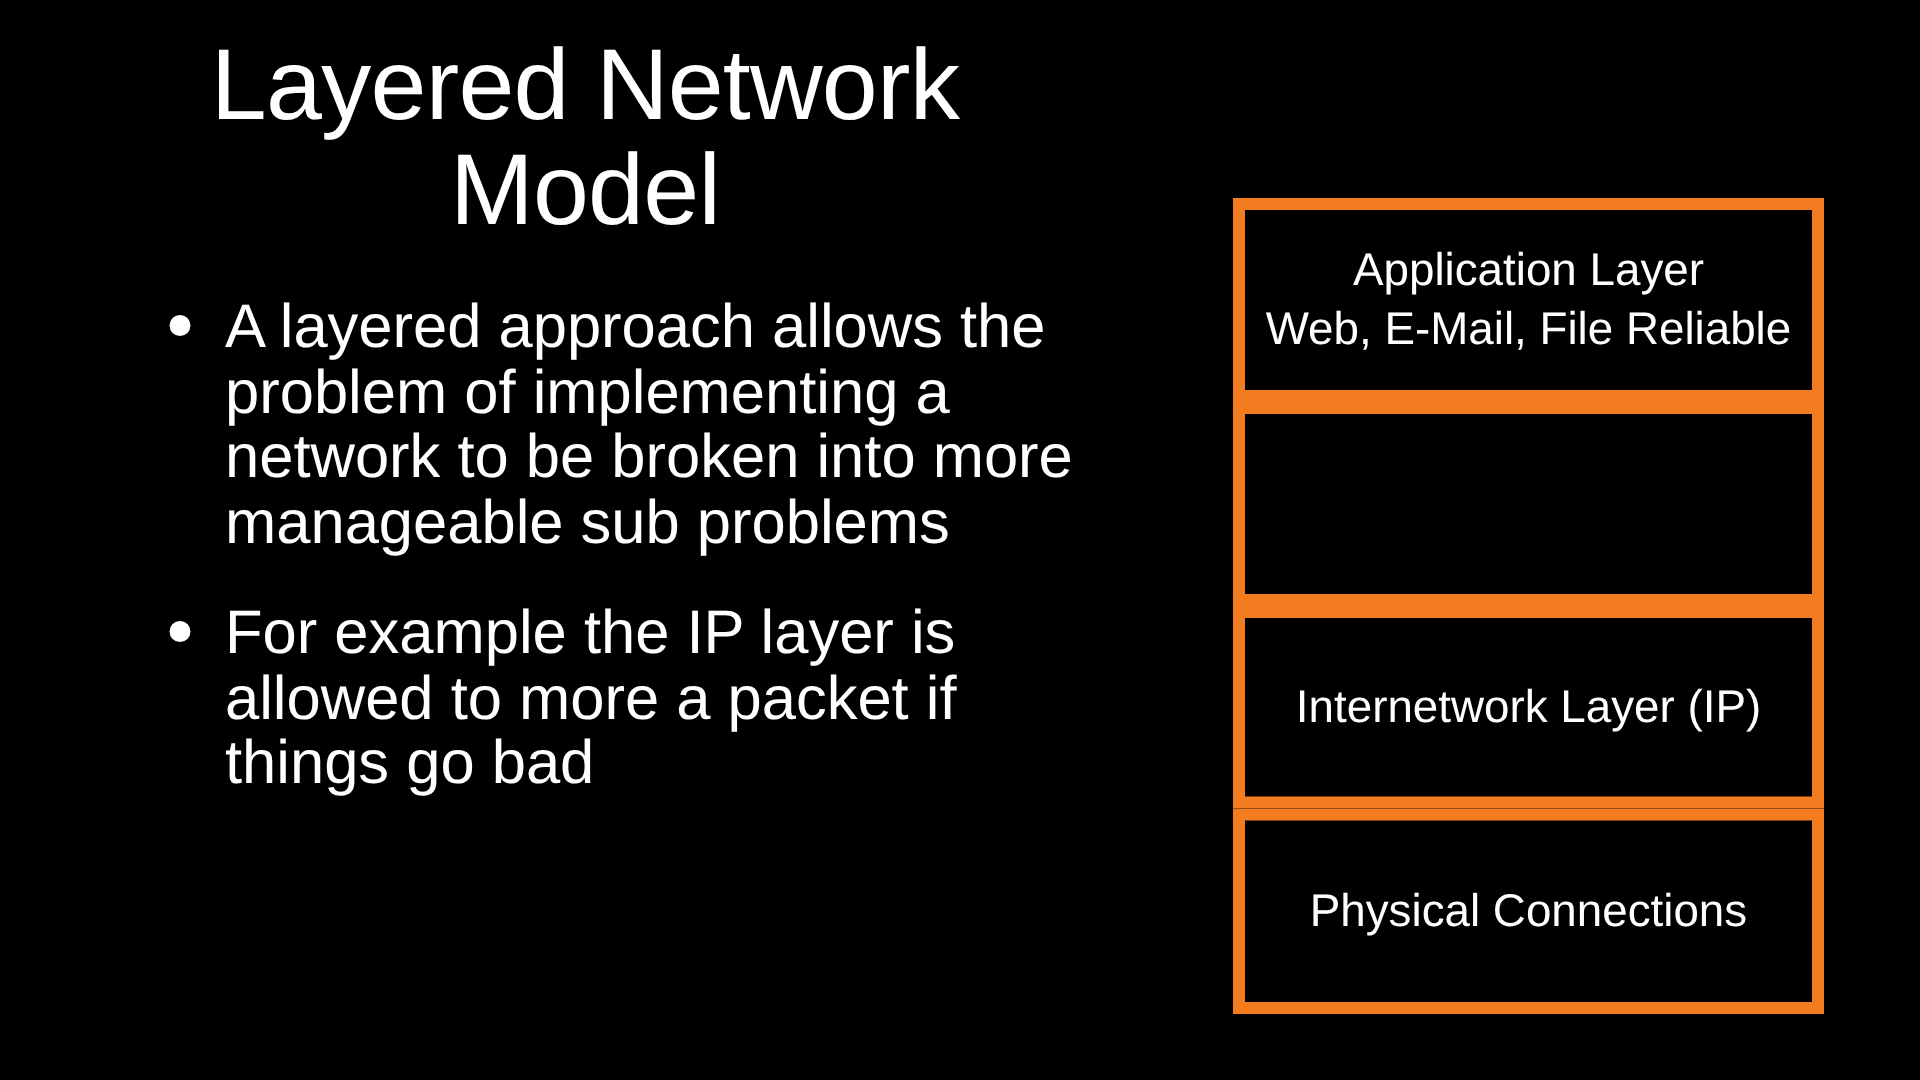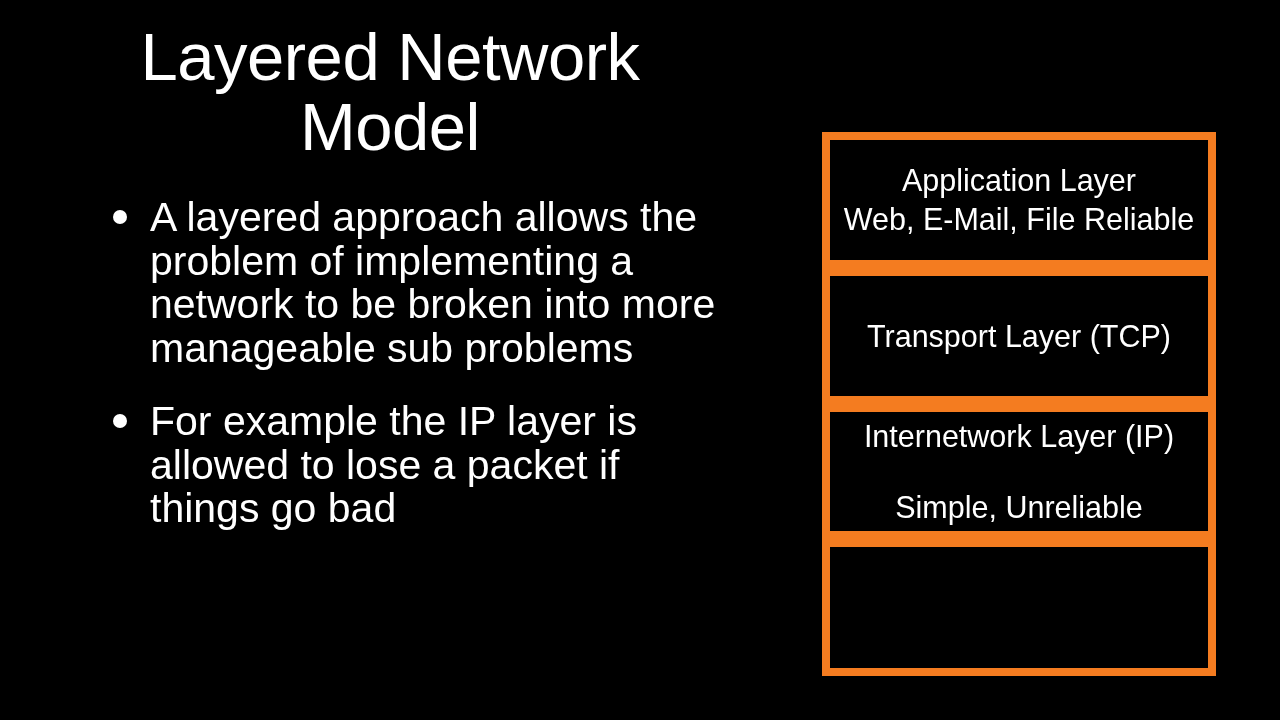--- a/index.html
+++ b/index.html
@@ -136,41 +136,40 @@
 
     <ul id="bullet-list">
 
       <li class="bullet-item">
         <span class="bullet-marker"></span>
         <span class="bullet-text">A layered approach allows the problem of implementing a network to be broken into more manageable sub problems</span>
       </li>
 
       <li class="bullet-item">
         <span class="bullet-marker"></span>
-        <span class="bullet-text">For example the IP layer is allowed to lose a packet if things go bad</span>
+        <span class="bullet-text">For example the IP layer is allowed to more a packet if things go bad</span>
       </li>
 
 
     </ul>
   </div>
 
   <div id="layer-stack">
 
     <div class="layer-box" id="layer-box-0">
       <span class="layer-line">Application Layer</span>
       <span class="layer-line">Web, E-Mail, File Reliable</span>
     </div>
 
     <div class="layer-box" id="layer-box-1">
-      <span class="layer-line">Transport Layer (TCP)</span>
     </div>
 
     <div class="layer-box" id="layer-box-2">
       <span class="layer-line">Internetwork Layer (IP)</span>
-      <span class="layer-line">Simple, Unreliable</span>
     </div>
 
     <div class="layer-box" id="layer-box-3">
+      <span class="layer-line">Physical Connections</span>
     </div>
 
   </div>
 
 </div>
 
 </body></html>

